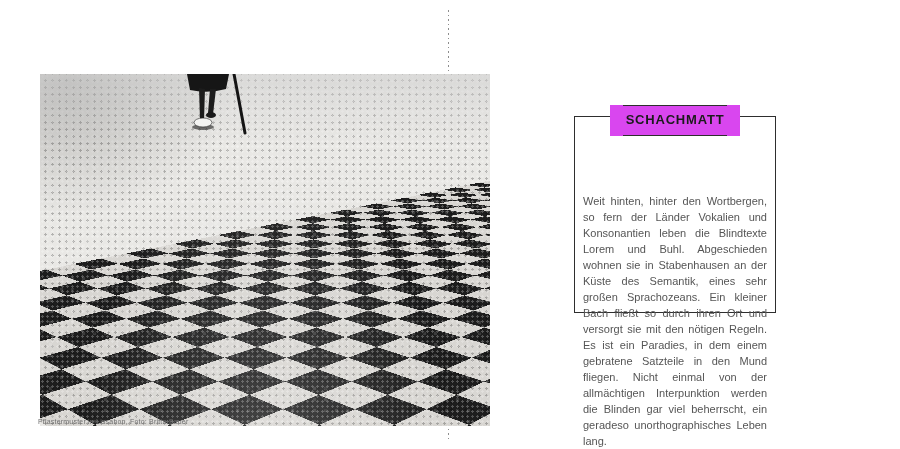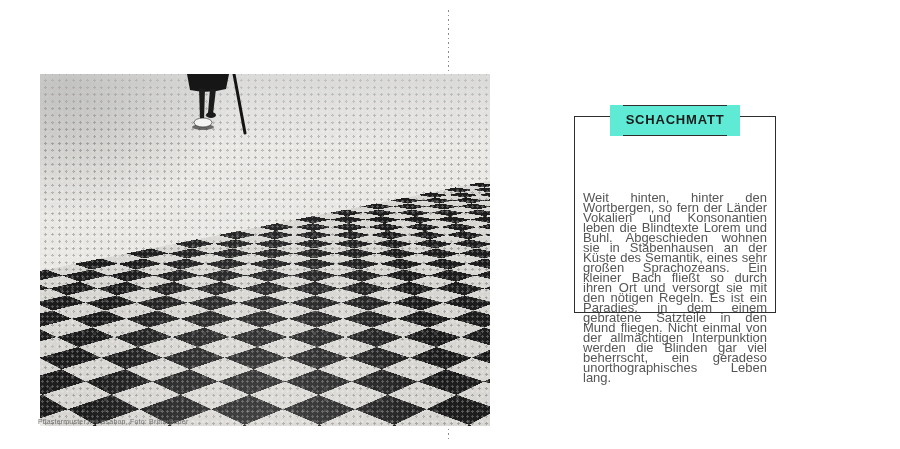--- a/index.html
+++ b/index.html
@@ -32,25 +32,25 @@
            radial-gradient(ellipse at 50% 125%,rgba(255,255,255,.22),transparent 60%);}
   .person{position:absolute;left:138px;top:0;width:76px;height:64px;}
 
   .caption{position:absolute;left:38px;top:417px;font-size:7px;line-height:9px;
            color:#6e6e6e;letter-spacing:.2px;z-index:2;}
 
   
   .card{position:absolute;left:574px;top:116px;width:202px;height:197px;
         border:1px solid #2e2e2e;background:#fff;z-index:1;box-sizing:border-box;}
   .lockup{position:absolute;top:-12px;left:50%;transform:translateX(-50%);
-          background:#5eead4;padding:0 13px;text-align:center;}
+          background:#d946ef;padding:0 13px;text-align:center;}
   .rule{width:104px;height:1px;background:#2e2e2e;margin:0 auto;}
   .card h1{margin:7px 0 8px;font-size:13px;line-height:14px;font-weight:bold;
            letter-spacing:.8px;color:#1b1b1b;white-space:nowrap;}
-  .card p{margin:76px 8px 16px;font-size:13px;line-height:10px;color:#555;
+  .card p{margin:76px 8px 16px;font-size:11px;line-height:16px;color:#555;
           text-align:justify;}
 </style>
 </head>
 <body>
 
 <div class="fold"></div>
 
 <figure class="photo" aria-label="checkerboard mosaic pavement with pedestrian legs and cane">
   <div class="plane"></div>
   <div class="texture"></div>

